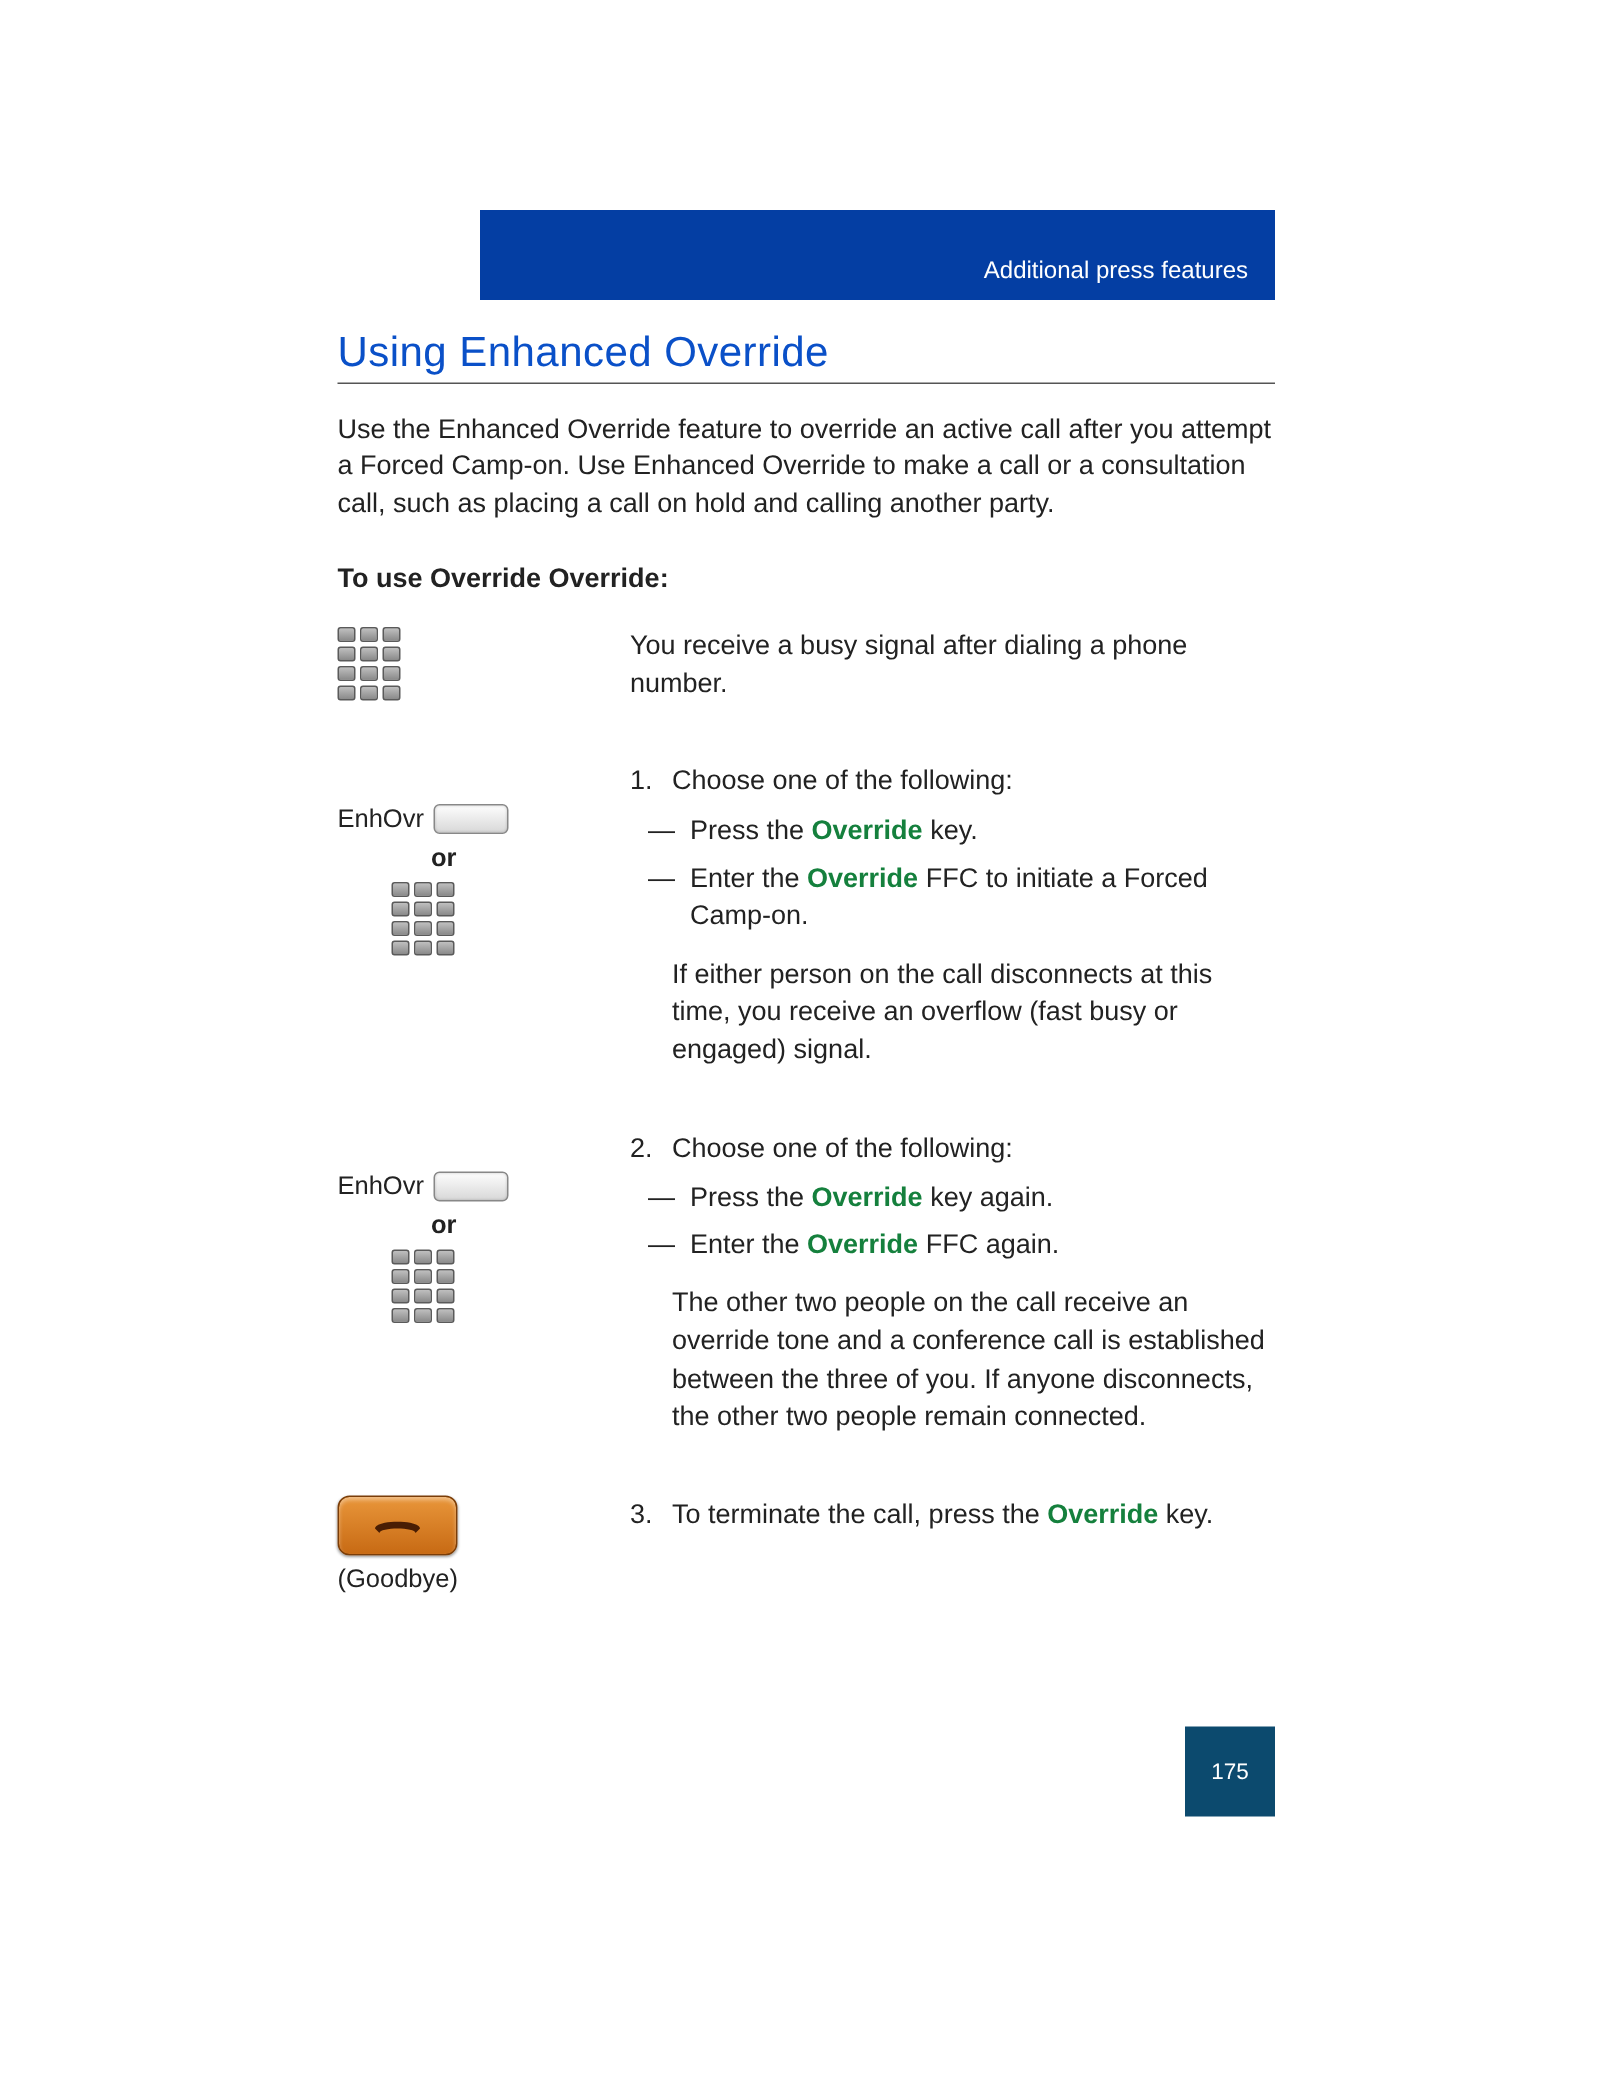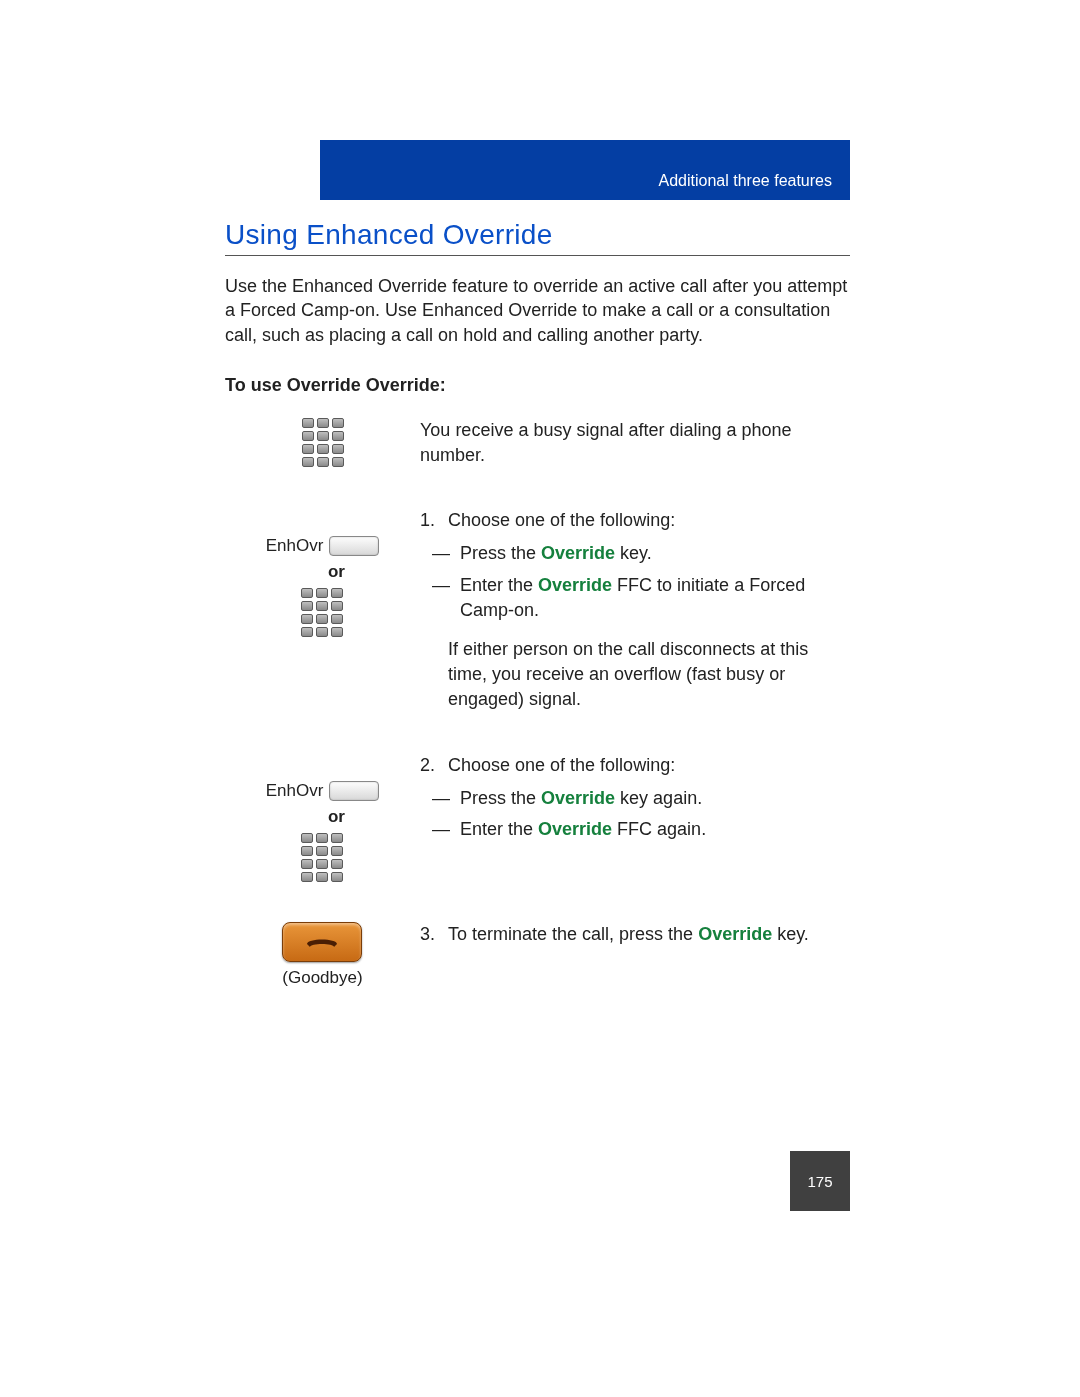--- a/index.html
+++ b/index.html
@@ -59,21 +59,21 @@
   }
   .row {
     display: flex;
     margin-bottom: 40px;
   }
   .gfx {
     width: 195px;
     flex-shrink: 0;
     display: flex;
     flex-direction: column;
-    align-items: center;
+    align-items: flex-start;
     font-size: 17px;
   }
   .gfx-inner {
     display: flex;
     flex-direction: column;
     align-items: center;
     gap: 6px;
   }
   .softkey-row {
     display: flex;
@@ -135,35 +135,35 @@
     flex-shrink: 0;
   }
   .bold-blue { color: #15803d; font-weight: bold; }
   .para { margin-top: 14px; margin-left: 28px; }
   .footer-box {
     position: absolute;
     bottom: 186px;
     left: 790px;
     width: 60px;
     height: 60px;
-    background: #404040;
+    background: #0c4a6e;
     color: #fff;
     display: flex;
     align-items: center;
     justify-content: center;
     font-size: 15px;
   }
 </style>
 </head>
 <body>
 
 <div class="page">
 
   <div class="header-bar">
-    <span>Additional three features</span>
+    <span>Additional press features</span>
   </div>
 
   <div class="content">
     <h1 class="title">Using Enhanced Override</h1>
     <div class="hr"></div>
 
     <div class="intro">Use the Enhanced Override feature to override an active call after you attempt a Forced Camp-on. Use Enhanced Override to make a call or a consultation call, such as placing a call on hold and calling another party.</div>
 
     <div class="subhead">To use Override Override:</div>
 
@@ -268,20 +268,21 @@
           <span>
             <span>Press the </span><span class="bold-blue">Override</span><span> key again.</span>
           </span>
         </div>
         <div class="dash-line" style="margin-top:6px;">
           <span class="dash">—</span>
           <span>
             <span>Enter the </span><span class="bold-blue">Override</span><span> FFC again.</span>
           </span>
         </div>
+        <div class="para">The other two people on the call receive an override tone and a conference call is established between the three of you. If anyone disconnects, the other two people remain connected.</div>
       </div>
     </div>
 
     <div class="row" style="margin-bottom:0;">
       <div class="gfx">
         <div class="gfx-inner">
           <div class="goodbye-btn">
             <svg width="36" height="20" viewBox="0 0 36 20">
               <path d="M3 12 C3 6, 33 6, 33 12 L30 15 C30 11, 6 11, 6 15 Z" fill="#4a1e04"></path>
             </svg>

